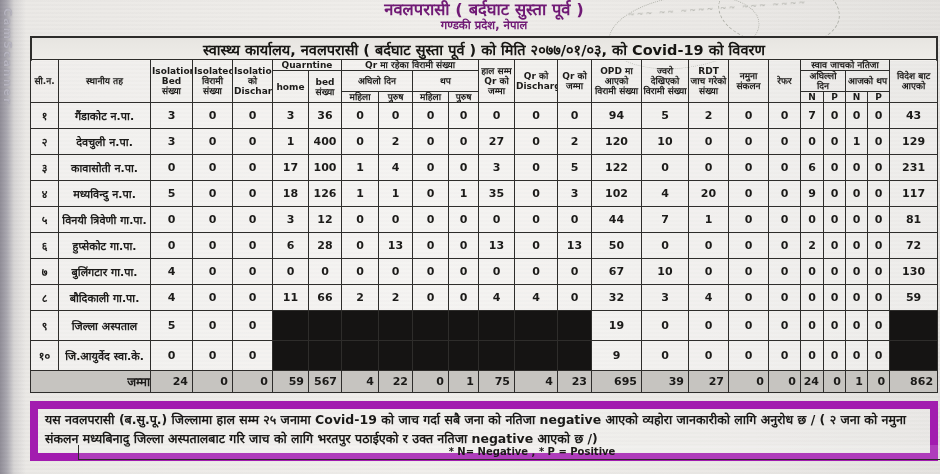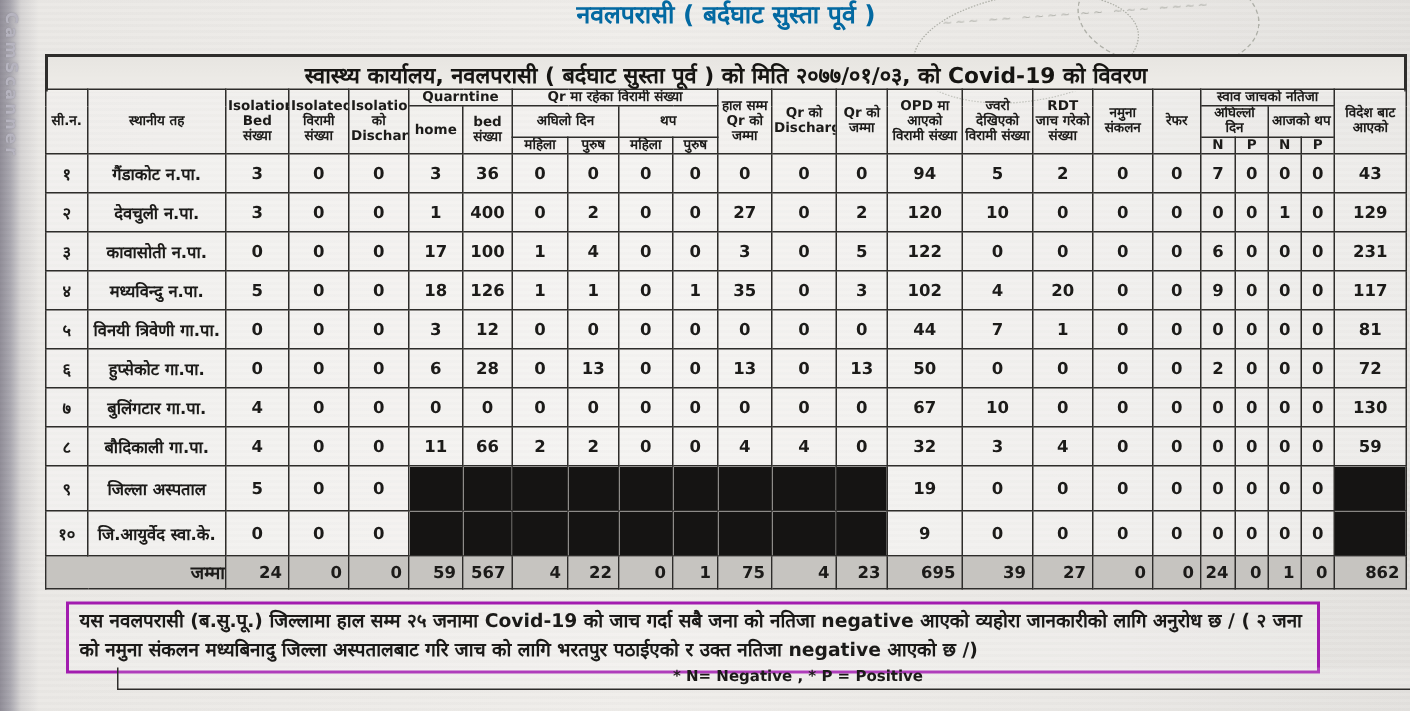--- a/index.html
+++ b/index.html
@@ -15,21 +15,21 @@
   .paper::after{
     content:"";position:absolute;inset:0;pointer-events:none;
     background:repeating-linear-gradient(0deg,rgba(120,120,120,.03) 0 2px,rgba(255,255,255,.02) 2px 4px);
   }
   .watermark{
     position:absolute;left:1px;top:8px;
     writing-mode:vertical-rl;
     font-size:11px;letter-spacing:2px;color:#b6b4bf;font-weight:600;
     text-shadow:0 0 1px rgba(90,88,100,.4);
   }
-  .letterhead{position:absolute;left:30px;top:1px;width:908px;text-align:center;color:#0369a1;}
+  .letterhead{position:absolute;left:30px;top:1px;width:908px;text-align:center;color:#701a75;}
   .district-title{font-size:16.5px;font-weight:bold;line-height:1.1;}
   .province-line{font-size:11.5px;font-weight:bold;line-height:1.15;}
   .stamp{
     position:absolute;left:598px;top:-10px;width:240px;height:50px;
     pointer-events:none;opacity:.5;
   }
   .stamp .arc1,.stamp .arc2{
     position:absolute;border:1.5px dotted #7a7e72;border-radius:50%;
   }
   .stamp .arc1{left:10px;top:6px;width:150px;height:70px;transform:rotate(-8deg);}
@@ -68,41 +68,42 @@
   td.sn-cell{font-size:11px;}
   td.name-cell{text-align:left;font-size:10.5px;padding-left:3px;white-space:nowrap;}
   td.redacted{background:#151413;border-color:#151413;box-shadow:inset 0 0 0 20px #151413;}
   tr.total-row td{
     background:#c6c4c0;height:21px;font-weight:bold;font-size:11px;
     text-align:right;padding-right:4px;
   }
   tr.total-row td.total-label{text-align:right;font-size:12px;padding-right:0;}
   tr.tall td{height:29px;}
   .note-box{
-    position:absolute;left:30px;top:401px;width:836px;box-sizing:border-box;
-    border:2px solid #a21caf;
+    position:absolute;left:30px;top:401px;width:908px;box-sizing:border-box;
+    border:8px solid #a21caf;
     font-size:12.5px;font-weight:600;color:#1b1a18;line-height:1.5;
-    padding:2px 7px 4px;background:rgba(255,255,255,.2);margin-left:14px;
+    padding:2px 7px 4px;background:rgba(255,255,255,.2);
   }
   .legend-box{
     position:absolute;left:30px;top:445px;width:908px;box-sizing:border-box;
     border:1.5px solid #2e2d2b;border-top:none;
     text-align:center;font-size:10px;font-weight:bold;color:#1b1a18;
     padding:1px 0 2px;background:rgba(255,255,255,.15);margin-left:48px;
   }
 </style>
 </head>
 <body>
 
 <div class="paper"></div>
 
 <div class="watermark">CamScanner</div>
 
 <div class="letterhead">
   <div class="district-title">नवलपरासी ( बर्दघाट सुस्ता पूर्व )</div>
+  <div class="province-line">गण्डकी प्रदेश, नेपाल</div>
 </div>
 
 <div class="stamp">
   <div class="arc1"></div>
   <div class="arc2"></div>
   <div class="scribble">~~~ ~~ ~~~~ ~~ ~~~ ~~~~</div>
 </div>
 
 <div class="report-title">स्वास्थ्य कार्यालय, नवलपरासी ( बर्दघाट सुस्ता पूर्व ) को मिति २०७७/०१/०३, को Covid-19 को विवरण</div>
 

